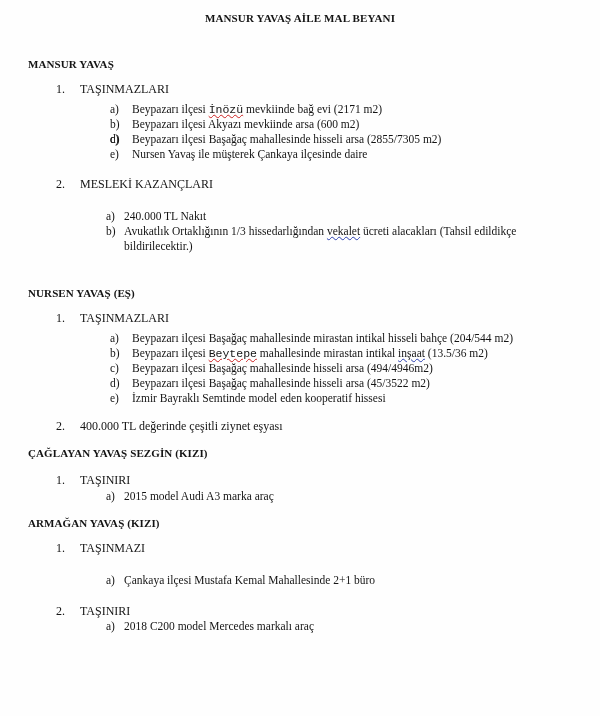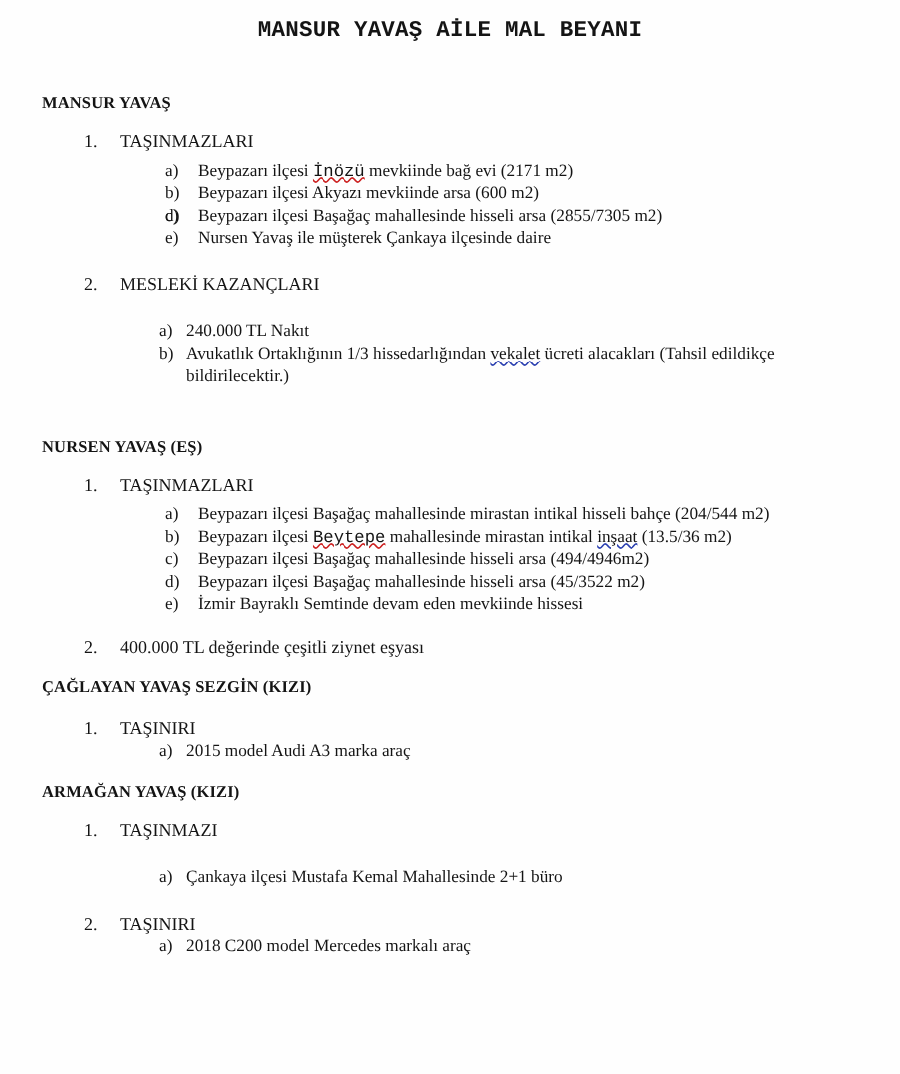--- a/index.html
+++ b/index.html
@@ -21,25 +21,24 @@
     height: 716px;
     box-sizing: border-box;
     padding: 8px 22px 0 28px;
     background: #fefefe;
   }
 
   
   .doc-title {
     text-align: center;
     font-weight: bold;
-    font-size: 15px;
+    font-size: 11px;
     letter-spacing: 0.15px;
     margin: 4px 0 0 0;
     padding-right: 6px;
-    font-family: Liberation Mono, monospace;
   }
 
   
   .person-heading {
     font-weight: bold;
     font-size: 11px;
     letter-spacing: 0.1px;
     margin: 0;
   }
 
@@ -180,21 +179,21 @@
     <span>Beypazarı ilçesi Başağaç mahallesinde hisseli arsa (494/4946m2)</span>
   </div>
 
   <div class="lvl2">
     <span class="marker">d)</span>
     <span>Beypazarı ilçesi Başağaç mahallesinde hisseli arsa (45/3522 m2)</span>
   </div>
 
   <div class="lvl2">
     <span class="marker">e)</span>
-    <span>İzmir Bayraklı Semtinde devam eden mevkiinde hissesi</span>
+    <span>İzmir Bayraklı Semtinde model eden kooperatif hissesi</span>
   </div>
 
   <div class="sp-14"></div>
 
   <div class="lvl1">
     <span class="marker">2.</span>
     <span>400.000 TL değerinde çeşitli ziynet eşyası</span>
   </div>
 
   <div class="sp-12"></div>

